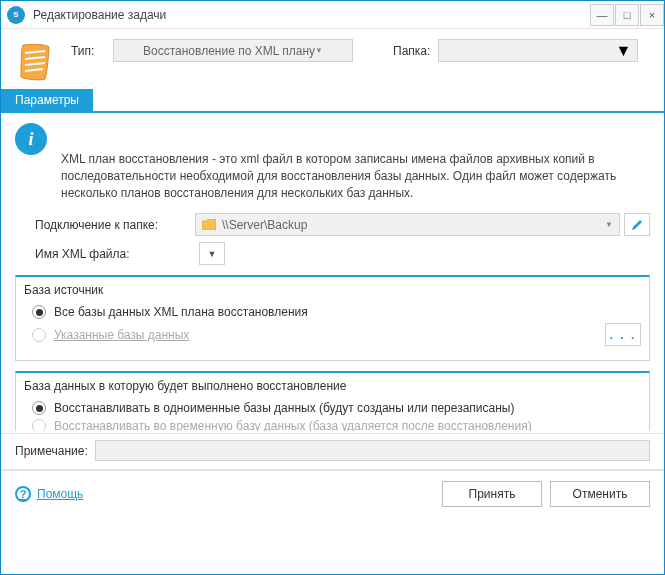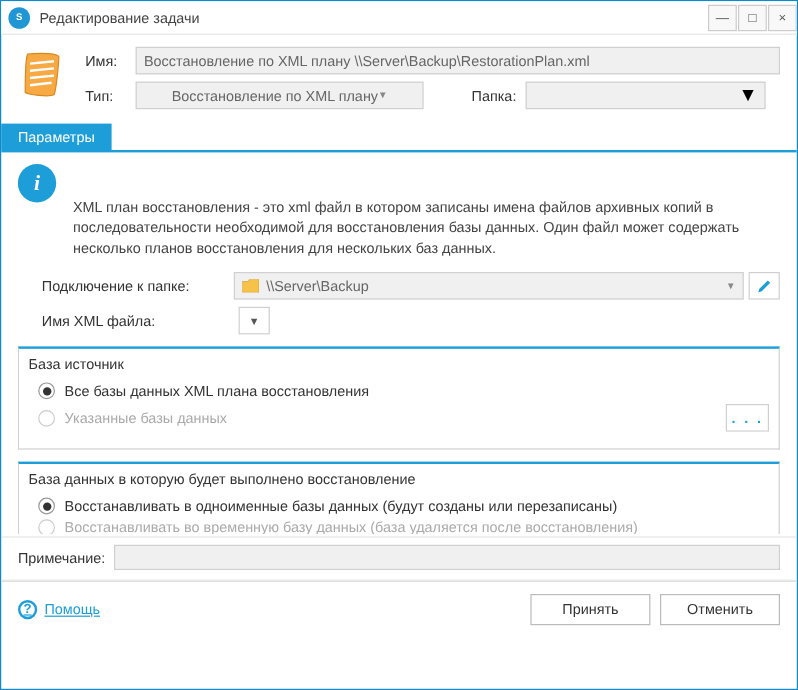--- a/index.html
+++ b/index.html
@@ -31,21 +31,21 @@
 .path-input { flex: 1; border: 1px solid #d0d0d0; background: #f0f0f0; height: 23px; display: flex; align-items: center; padding: 0 6px; font-size: 12px; color: #666; cursor: pointer; }
 .path-input .folder-ico { width: 14px; height: 11px; margin-right: 6px; }
 .path-input .arrow { margin-left: auto; font-size: 8px; color: #888; }
 .icon-btn { width: 26px; height: 23px; border: 1px solid #d0d0d0; margin-left: 4px; display: flex; align-items: center; justify-content: center; cursor: pointer; background: #fff; }
 .group { border: 1px solid #d0d0d0; border-top: 2px solid #1d9ed9; margin-top: 10px; padding: 8px 8px 10px 8px; position: relative; }
 .group-title { font-size: 12px; color: #333; margin-bottom: 8px; margin-top: -2px; }
 .radio-row { display: flex; align-items: center; margin: 4px 0 4px 8px; font-size: 12px; color: #333; }
 .radio { width: 14px; height: 14px; border: 1px solid #999; border-radius: 50%; margin-right: 8px; display: flex; align-items: center; justify-content: center; cursor: pointer; }
 .radio.checked::after { content: ""; width: 7px; height: 7px; background: #333; border-radius: 50%; }
 .radio.unchecked { border-color: #ccc; }
-.muted { color: #aaa; }
+.muted { color: #aaa; text-decoration: underline; }
 .ellipsis-btn { width: 36px; height: 23px; border: 1px solid #d0d0d0; background: #fff; display: flex; align-items: center; justify-content: center; color: #1d9ed9; font-weight: bold; margin-left: auto; cursor: pointer; letter-spacing: 2px; }
 .note-row { display: flex; align-items: center; padding: 6px 14px; }
 .note-row .lbl { font-size: 12px; color: #333; width: 80px; }
 .note-row input { flex: 1; border: 1px solid #d0d0d0; background: #f0f0f0; height: 21px; padding: 0 6px; font-size: 12px; }
 .footer { border-top: 1px solid #e0e0e0; padding: 10px 14px; display: flex; align-items: center; }
 .help-link { display: flex; align-items: center; color: #1d9ed9; font-size: 12px; text-decoration: underline; cursor: pointer; }
 .help-icon { width: 16px; height: 16px; border: 2px solid #1d9ed9; border-radius: 50%; color: #1d9ed9; display: flex; align-items: center; justify-content: center; font-size: 11px; font-weight: bold; margin-right: 6px; }
 .footer-btns { margin-left: auto; display: flex; }
 .btn { width: 100px; height: 26px; border: 1px solid #bbb; background: #fff; font-size: 12px; color: #333; margin-left: 8px; cursor: pointer; }
 .hr { height:1px; background:#e5e5e5; margin: 2px 0 0 0; }
@@ -62,24 +62,20 @@
     <div class="win-btn">×</div>
   </div>
 </div>
 
 <div class="header-area">
   <svg class="doc-icon" viewBox="0 0 42 42">
     <path d="M8 4 C8 4 30 2 34 6 C34 10 32 34 30 38 C26 40 8 38 6 36 C6 30 6 8 8 4 Z" fill="#f7a943" stroke="#d88820" stroke-width="1"></path>
     <path d="M10 12 L30 10 M10 18 L30 16 M10 24 L30 22 M10 30 L28 28" stroke="#fff" stroke-width="2" fill="none"></path>
   </svg>
   <div class="header-fields">
-    <div class="header-row">
-      <label>Имя:</label>
-      <input type="text" readonly="" value="Восстановление по XML плану \\Server\Backup\RestorationPlan.xml" style="">
-    </div>
     <div class="header-row">
       <label>Тип:</label>
       <div class="select-box">
         <span>Восстановление по XML плану</span>
         <span class="arrow">▼</span>
       </div>
       <div class="gap"></div>
       <span class="papka-label">Папка:</span>
       <div class="papka-select">
         <span class="arrow">▼</span>

